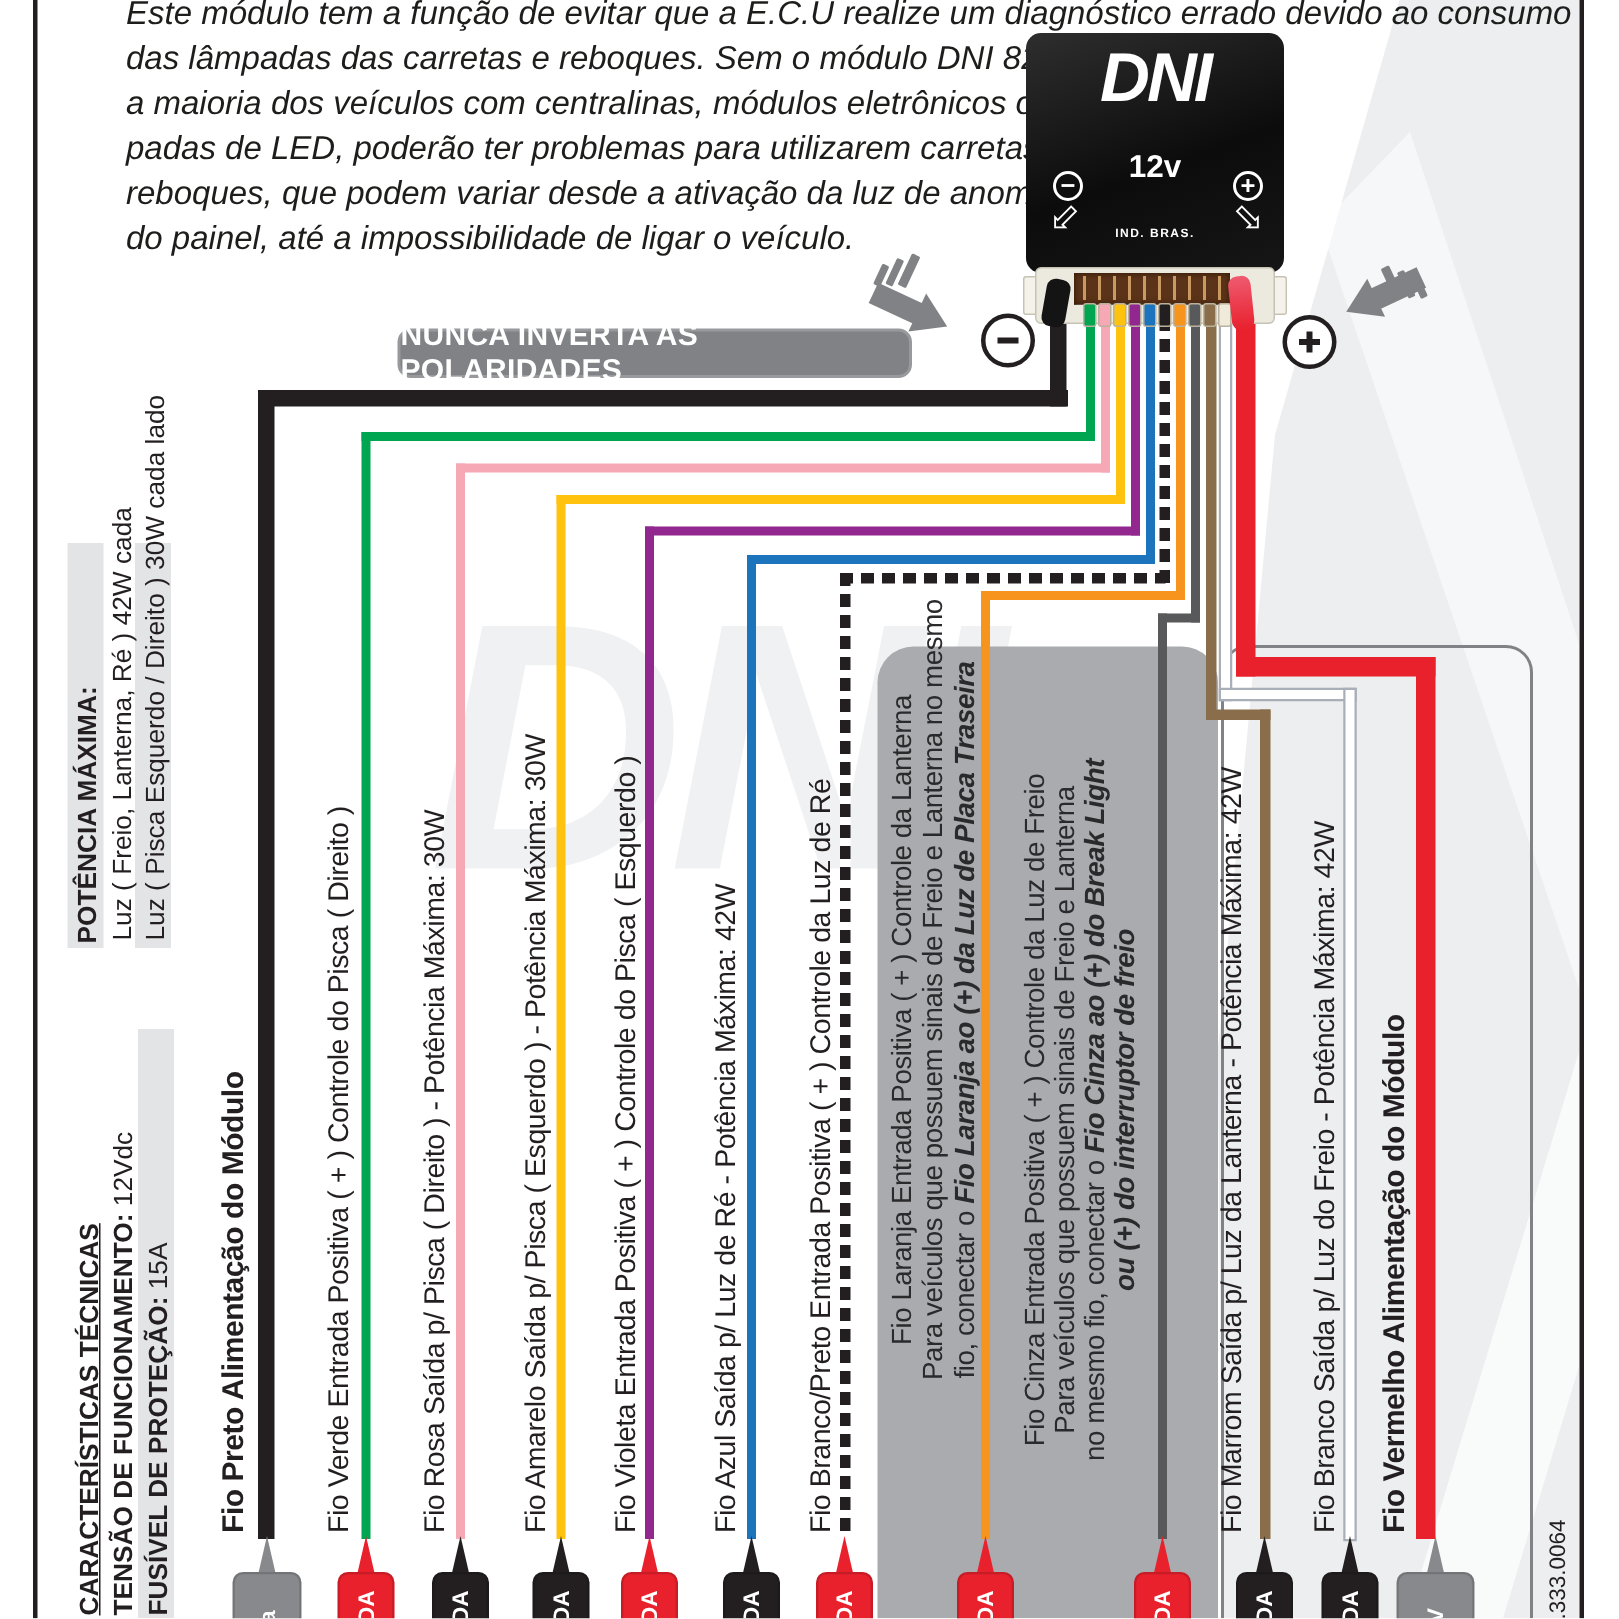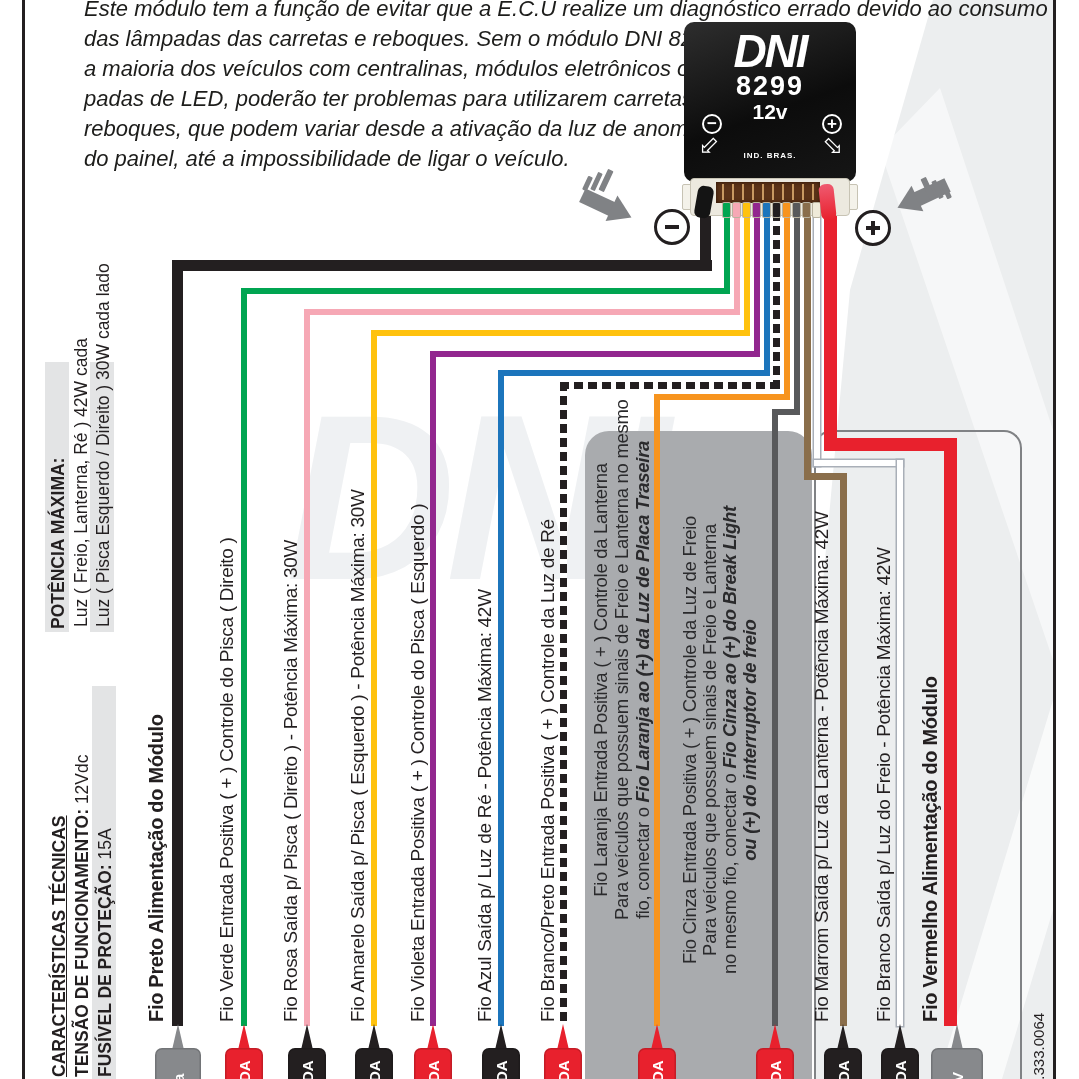--- a/index.html
+++ b/index.html
@@ -104,20 +104,21 @@
 
   <div id="intro">
       <div class="introline" style="top:-4px;">Este módulo tem a função de evitar que a E.C.U realize um diagnóstico errado devido  ao  consumo</div>
       <div class="introline" style="top:26px;">das lâmpadas das  carretas  e  reboques. Sem  o  módulo  DNI 8299,</div>
       <div class="introline" style="top:56px;">a maioria dos veículos com centralinas, módulos eletrônicos ou lâm-</div>
       <div class="introline" style="top:86px;">padas de LED, poderão  ter  problemas  para  utilizarem  carretas e</div>
       <div class="introline" style="top:116px;">reboques, que podem variar desde a ativação  da  luz  de  anomalia</div>
       <div class="introline" style="top:146px;font-style:italic;">do painel, até a impossibilidade de ligar o veículo.</div>
     </div>
 
+  <div class="badge" id="badge" style="background: rgb(128, 130, 133);">NUNCA INVERTA AS POLARIDADES</div>
 
   <div class="graypanel" id="graypanel" style="background: rgb(169, 171, 174);"></div>
   <div class="whitepanel"></div>
 
   <div id="wires">
       <div class="wseg" style="left:700px;top:205px;width:11px;height:66px;background:#231f20;"></div>
       <div class="wseg" style="left:172px;top:260px;width:540px;height:11px;background:#231f20;"></div>
       <div class="wseg" style="left:172px;top:260px;width:11px;height:766px;background:#231f20;"></div>
       <div class="wseg" style="left:724px;top:212px;width:6px;height:82px;background:#00a551;"></div>
       <div class="wseg" style="left:241px;top:288px;width:489px;height:6px;background:#00a551;"></div>
@@ -222,21 +223,20 @@
   <div class="speccol b" style="left:48px;top:629px;">POTÊNCIA MÁXIMA:</div>
   <div class="speccol" style="left:71px;top:627px;">Luz ( Freio, Lanterna, Ré ) 42W cada</div>
   <div class="speccol" style="left:93px;top:627px;">Luz ( Pisca Esquerdo / Direito ) 30W cada lado</div>
 
   <div class="speccol b u" style="left:49px;top:1077px;">CARACTERÍSTICAS TÉCNICAS</div>
   <div class="speccol" style="left:72px;top:1077px;"><b>TENSÃO DE FUNCIONAMENTO:</b><span> 12Vdc</span></div>
   <div class="speccol" style="left:95px;top:1077px;"><b>FUSÍVEL DE PROTEÇÃO:</b><span> 15A</span></div>
 
   <div class="module">
     <div class="m-brand">DNI</div>
-    <div class="m-model">8299</div>
     <div class="m-volt">12v</div>
     <div class="m-sign" style="left:18px;top:92px;">
         <span style="margin-top:-2px;">−</span>
       </div>
     <div class="m-sign" style="right:14px;top:92px;">
         <span style="margin-top:-2px;">+</span>
       </div>
     <div class="m-arrow" style="left:14px;top:112px;transform:rotate(45deg);">⇩</div>
     <div class="m-arrow" style="right:12px;top:112px;transform:rotate(-45deg);">⇩</div>
     <div class="m-origin">IND. BRAS.</div>

